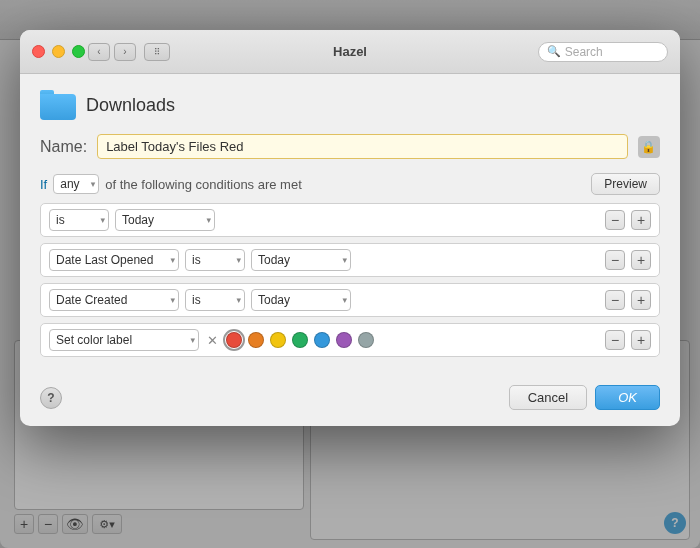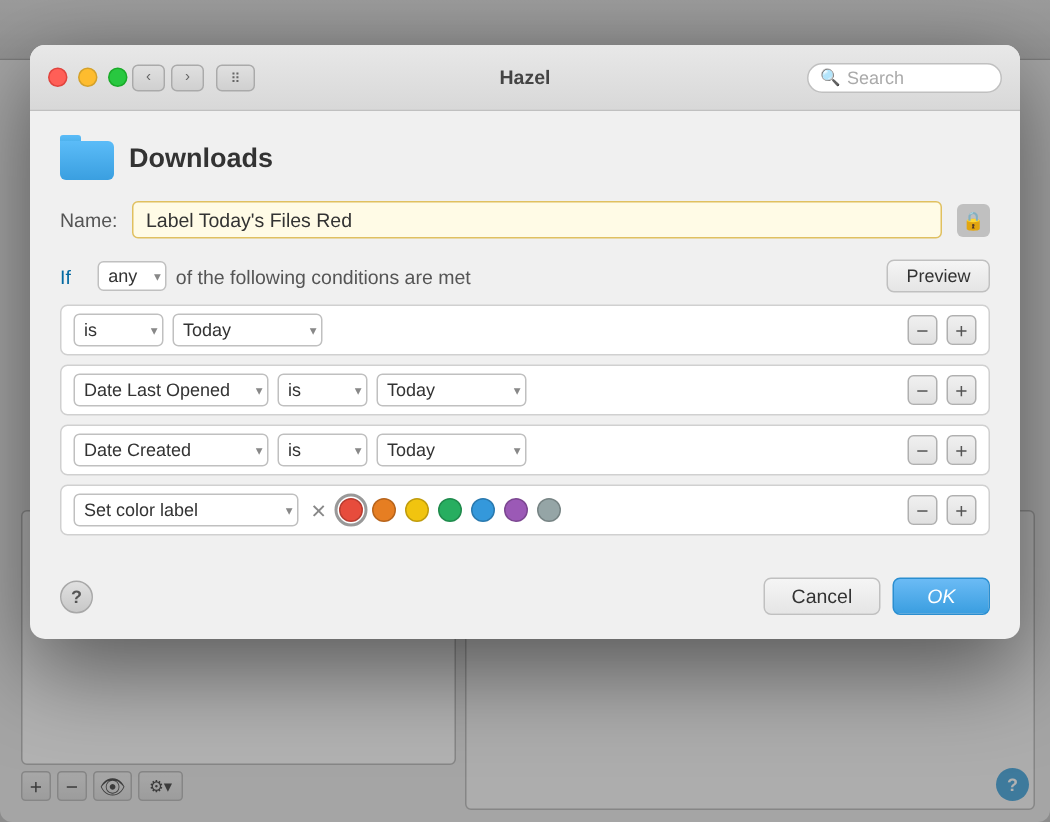--- a/index.html
+++ b/index.html
@@ -190,34 +190,34 @@
       height: 6px;
       background: linear-gradient(to bottom, #5bbcf8, #4aaee8);
       border-radius: 2px 2px 0 0;
       position: absolute;
       top: 0;
       left: 0;
     }
 
     .folder-name {
       font-size: 18px;
-      font-weight: 700;
+      font-weight: 400;
       color: #333;
     }
 
     
     .name-row {
       display: flex;
       align-items: center;
       gap: 10px;
       margin-bottom: 14px;
     }
 
     .name-label {
-      font-size: 13px;
+      font-size: 16px;
       color: #555;
       min-width: 38px;
     }
 
     .name-input {
       flex: 1;
       background: #fffbe6;
       border: 1px solid #e0c060;
       border-radius: 4px;
       padding: 4px 8px;
@@ -251,21 +251,20 @@
       background: white;
       border: 1px solid #c0c0c0;
       border-radius: 4px;
       padding: 2px 18px 2px 6px;
       font-size: 12px;
       color: #333;
       appearance: none;
       -webkit-appearance: none;
       position: relative;
       cursor: pointer;
-      margin-left: 12px;
     }
 
     .select-wrap {
       position: relative;
       display: inline-block;
     }
 
     .select-wrap::after {
       content: '▾';
       position: absolute;

